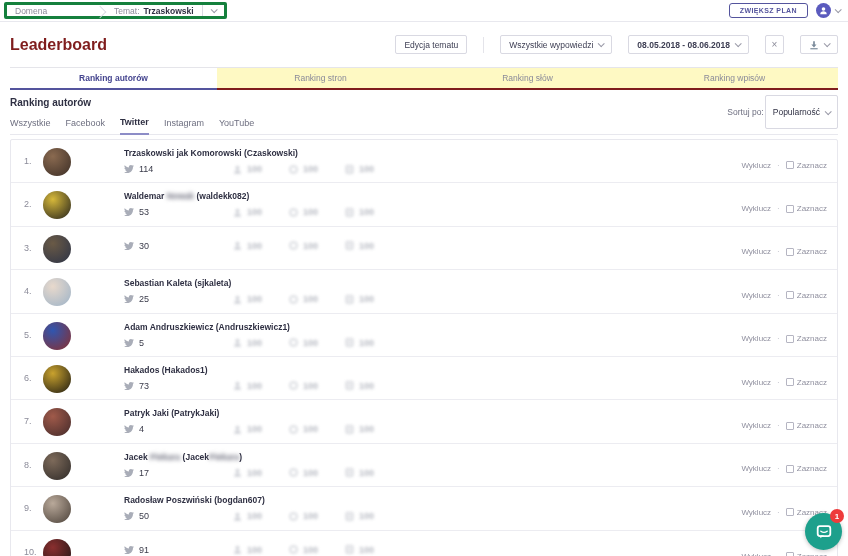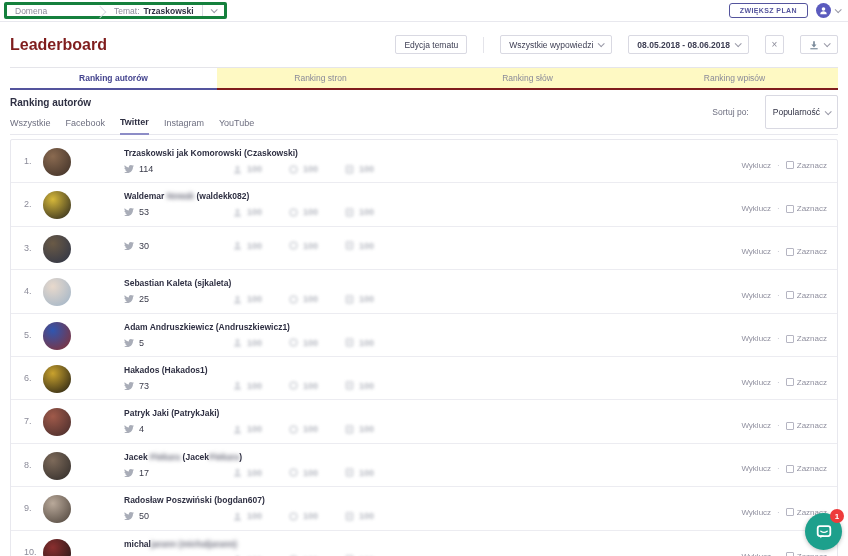--- a/index.html
+++ b/index.html
@@ -43,21 +43,21 @@
   .tab { flex:1; text-align:center; font-size:8.5px; color:#8a8a99; background:#fef9c3;
     padding:5px 0 5px; border-bottom:2px solid #7f1d1d; cursor:pointer; }
   .tab.active { background:#fff; color:#45458f; font-weight:bold; border-bottom:2px solid #54549d; }
 
   .section-title { font-size:10px; font-weight:bold; margin:7px 10px 0; color:#2f3043; }
 
   
   .ptab-row { display:flex; align-items:flex-end; margin:9px 10px 0; border-bottom:1px solid #e8e8ee; position:relative; }
   .ptab { font-size:9px; color:#6e6f80; margin-right:15px; padding-bottom:6px; cursor:pointer; }
   .ptab.active { color:#2f3043; font-weight:bold; border-bottom:2px solid #8d8dc7; margin-bottom:-1px; }
-  .sort-wrap { position:absolute; right:0; bottom:5px; display:flex; align-items:center; gap:16px; }
+  .sort-wrap { position:absolute; right:0; bottom:5px; display:flex; align-items:center; gap:1px; }
   .sort-label { font-size:8.5px; color:#6e6f80; }
   .sort-btn { border:1px solid #d9d9e2; border-radius:2px; height:18px; display:flex;
     align-items:center; gap:5px; padding:16px 7px; font-size:8.5px; color:#2f3043; cursor:pointer; background:#fff; }
 
   
   .list { margin:4px 10px 0; border:1px solid #e8e8ee; border-radius:2px; background:#fff; }
   .row { display:flex; align-items:flex-start; height:43.4px; border-bottom:1px solid #ececf1; padding-top:8px; }
   .row:last-child { border-bottom:none; }
   .rank { width:32px; padding-left:13px; font-size:9px; color:#8b8b99; padding-top:8px; }
   .avatar-wrap { width:81px; }
@@ -587,21 +587,20 @@
       </span>
     </div>
   </div>
 
   <div class="row">
     <div class="rank">10.</div>
     <div class="avatar-wrap">
       <div class="avatar" style="background: radial-gradient(circle at 35% 30%, rgb(138, 47, 47), rgb(28, 20, 20));"></div>
     </div>
     <div class="row-content">
-      <div class="row-name"><span>michal</span><span class="blur">jarann (michaljarann)</span></div>
       <div class="row-line2">
         <div class="count-wrap">
           <svg width="10" height="10" viewBox="0 0 24 24">
             <path fill="#a9adb8" d="M23.95 4.57c-.88.39-1.83.65-2.82.77 1.01-.61 1.79-1.57 2.16-2.72-.95.56-2 .97-3.13 1.2-.9-.96-2.18-1.56-3.59-1.56-2.72 0-4.92 2.21-4.92 4.92 0 .39.04.76.13 1.12C7.69 8.09 4.07 6.13 1.64 3.16c-.43.72-.67 1.56-.67 2.48 0 1.71.87 3.21 2.19 4.1-.81-.03-1.57-.25-2.23-.62v.06c0 2.39 1.69 4.37 3.95 4.83-.41.11-.85.17-1.3.17-.31 0-.61-.03-.92-.09.63 1.95 2.45 3.38 4.6 3.42-1.68 1.32-3.81 2.1-6.1 2.1-.39 0-.78-.02-1.17-.07 2.19 1.39 4.77 2.21 7.56 2.21 9.05 0 14-7.5 14-13.99 0-.21 0-.42-.02-.63.96-.69 1.8-1.56 2.46-2.55z"></path>
           </svg>
           <span class="count">91</span>
         </div>
         <div class="stat">
           <svg width="9" height="9" viewBox="0 0 10 10">
             <circle cx="5" cy="3.2" r="2" fill="#a9adb8"></circle>

